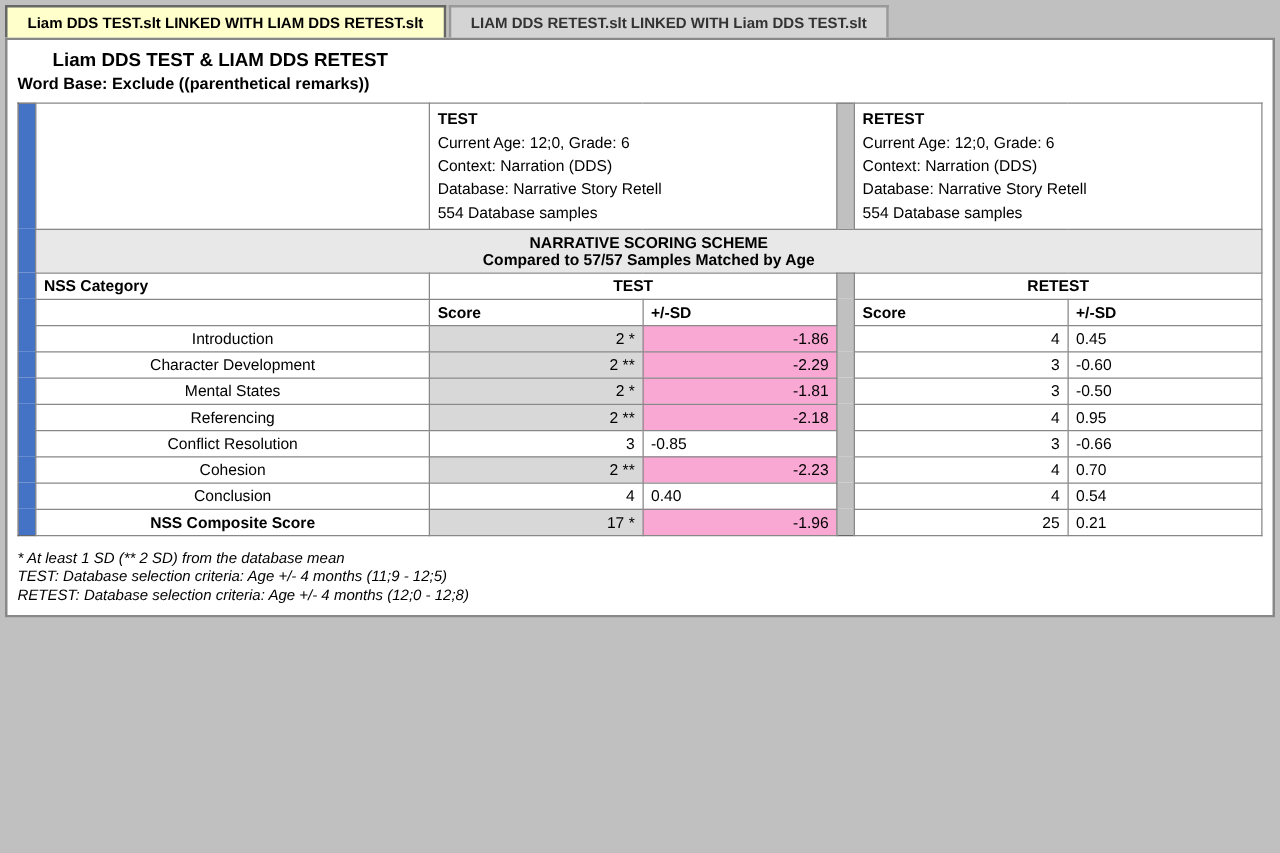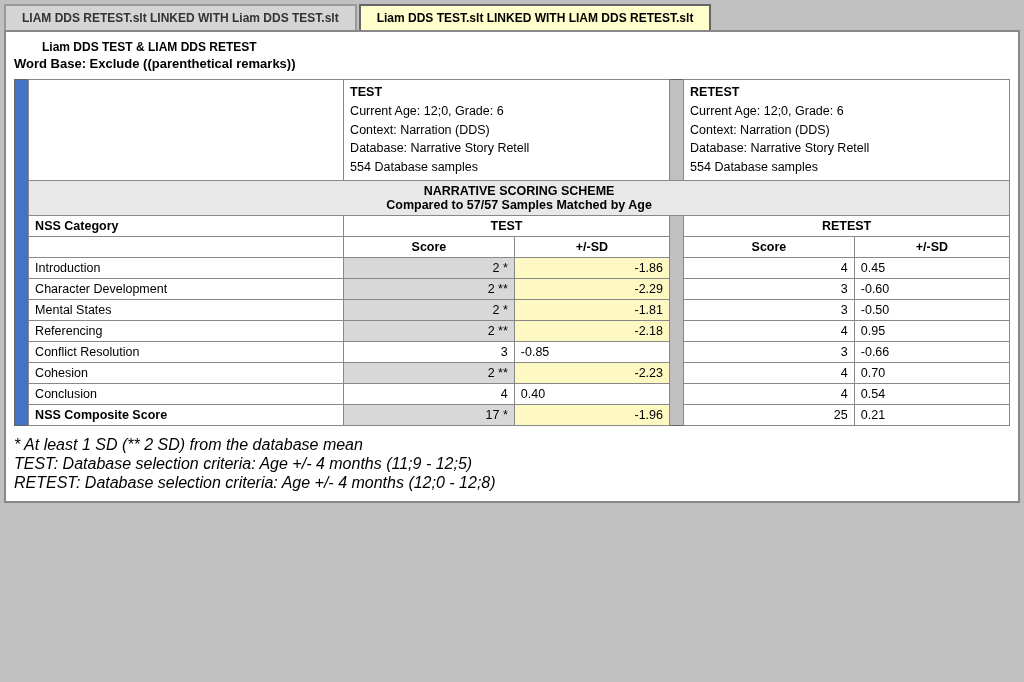--- a/index.html
+++ b/index.html
@@ -43,21 +43,21 @@
 
     .main-container {
       background: white;
       border: 2px solid #888;
       margin: 0 4px;
       padding: 8px;
     }
 
     .report-title {
       font-weight: bold;
-      font-size: 12px;
+      font-size: 15px;
       margin-bottom: 2px;
       padding-left: 28px;
     }
 
     .report-subtitle {
       font-weight: bold;
       font-size: 13px;
       margin-bottom: 8px;
     }
 
@@ -93,21 +93,20 @@
     }
 
     .col-header-main {
       text-align: center;
       font-weight: bold;
       font-size: 13px;
       background: white;
     }
 
     .col-sub-header {
-      text-align: center;
       font-weight: bold;
       font-size: 12.5px;
     }
 
     .nss-category-header {
       font-weight: bold;
       font-size: 13px;
       vertical-align: bottom;
     }
 
@@ -123,51 +122,52 @@
     }
 
     .sd-cell {
       text-align: left;
       padding-right: 10px;
     }
 
     .sd-cell-shaded {
       text-align: right;
       padding-right: 10px;
-      background-color: #fef9c3;
+      background-color: #f9a8d4;
     }
 
     .row-label {
       padding-left: 5px;
+      text-align: center;
     }
 
     .composite-row td {
       border-top: 1px solid #888;
       margin-top: 15px;
     }
 
     .footnote-section {
       margin-top: 10px;
-      font-size: 16px;
+      font-size: 12px;
       font-style: italic;
     }
 
     .footnote-section p {
       margin: 1px 0;
     }
   </style>
 </head>
 <body>
 
 <div class="tab-bar">
+  <div class="tab tab-active">
+    <span>Liam DDS TEST.slt LINKED WITH LIAM DDS RETEST.slt</span>
+  </div>
   <div class="tab tab-inactive">
     <span>LIAM DDS RETEST.slt LINKED WITH Liam DDS TEST.slt</span>
-  </div>
-  <div class="tab tab-active">
-    <span>Liam DDS TEST.slt LINKED WITH LIAM DDS RETEST.slt</span>
   </div>
 </div>
 
 <div class="main-container">
 
   <div class="report-title">Liam DDS TEST &amp; LIAM DDS RETEST</div>
   <div class="report-subtitle">Word Base: Exclude ((parenthetical remarks))</div>
 
   <table class="main-table">
 

